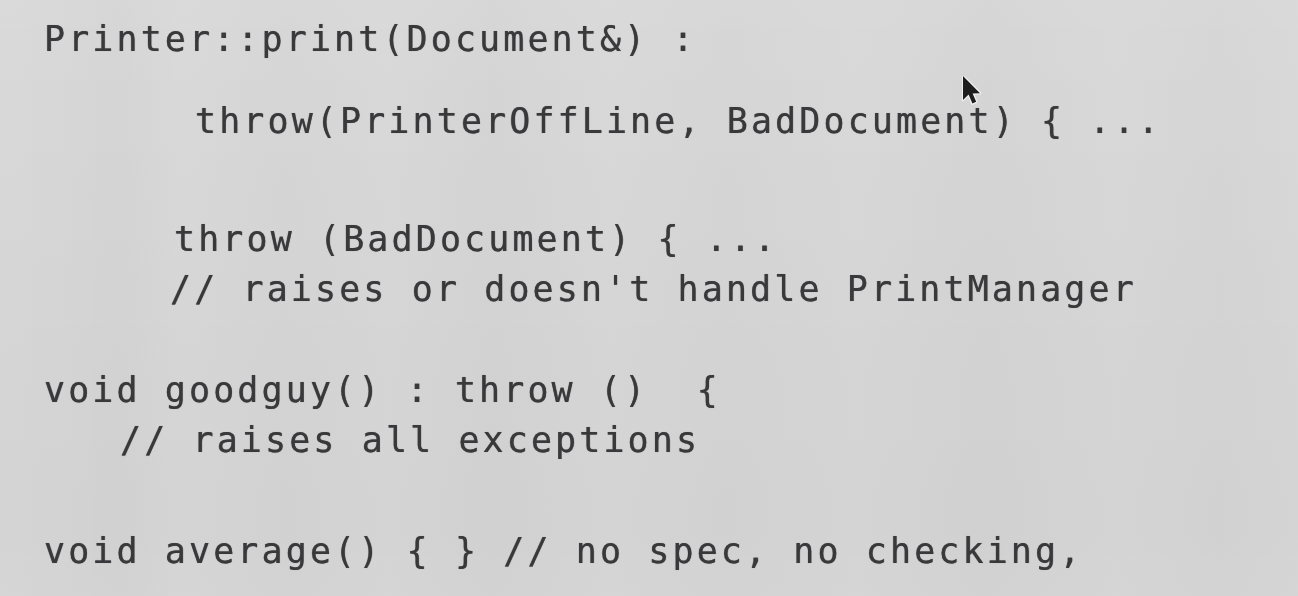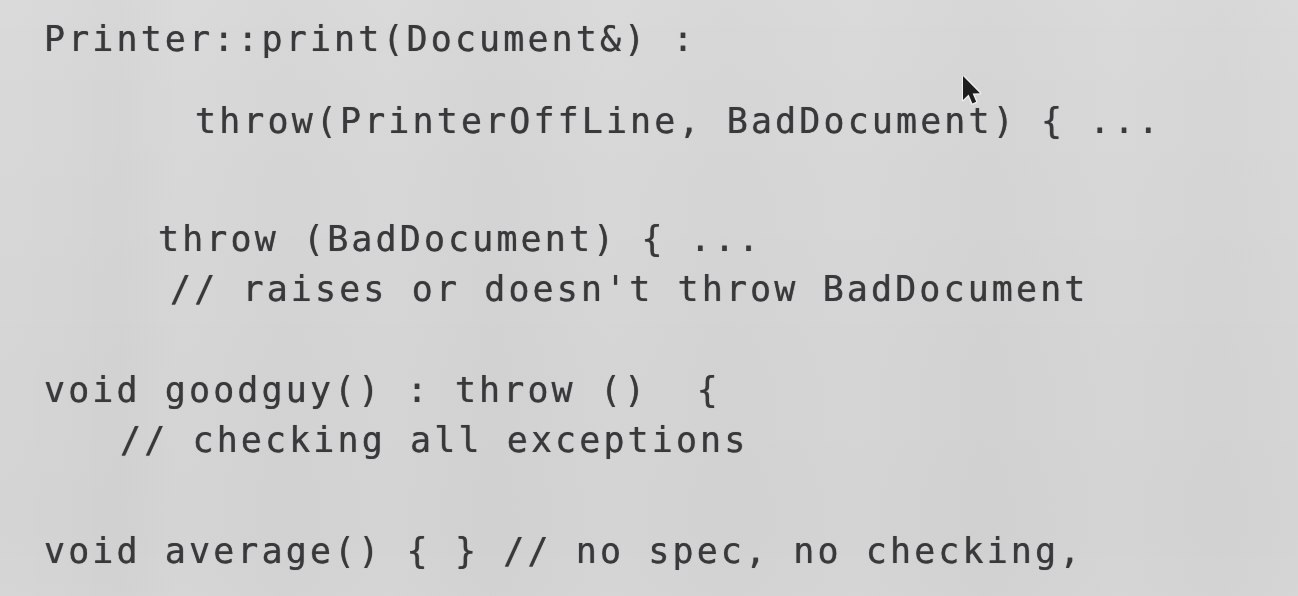--- a/index.html
+++ b/index.html
@@ -84,26 +84,26 @@
 
 <div id="slide" style="background-color: rgb(215, 215, 215);">
 
   <div id="code" style="color: rgb(57, 57, 59);">
 
     
     <div class="line" style="left:44px; top:14px;">Printer::print(Document&amp;) :</div>
     <div class="line" style="left:195px; top:64px;margin-top:32px;">throw(PrinterOffLine, BadDocument) { ...</div>
 
     
-    <div class="line" style="left:158px; top:214px;">throw (BadDocument) { ...</div>
-    <div class="line" style="left:170px; top:264px;">// raises or doesn't throw BadDocument</div>
+    <div class="line" style="left:174px; top:214px;">throw (BadDocument) { ...</div>
+    <div class="line" style="left:170px; top:264px;">// raises or doesn't handle PrintManager</div>
 
     
     <div class="line" style="left:44px; top:365px;text-align:right;">void goodguy() : throw ()  {</div>
-    <div class="line" style="left:120px; top:415px;">// checking all exceptions</div>
+    <div class="line" style="left:120px; top:415px;">// raises all exceptions</div>
 
     
     <div class="line" style="left:44px; top:526px;">void average() { } // no spec, no checking,</div>
 
   </div>
 
   <svg id="cursor" viewBox="0 0 22 32" style="left: 962px; top: 76px;">
     <polygon points="1,0 1,24 6.6,18.6 10.4,27.6 14.2,25.8 10.6,17.4 18,17.2" fill="#f0f0f0" stroke="#f0f0f0" stroke-width="2.6" stroke-linejoin="round"></polygon>
     <polygon points="1,0 1,24 6.6,18.6 10.4,27.6 14.2,25.8 10.6,17.4 18,17.2" fill="#1d1d1d"></polygon>
   </svg>

